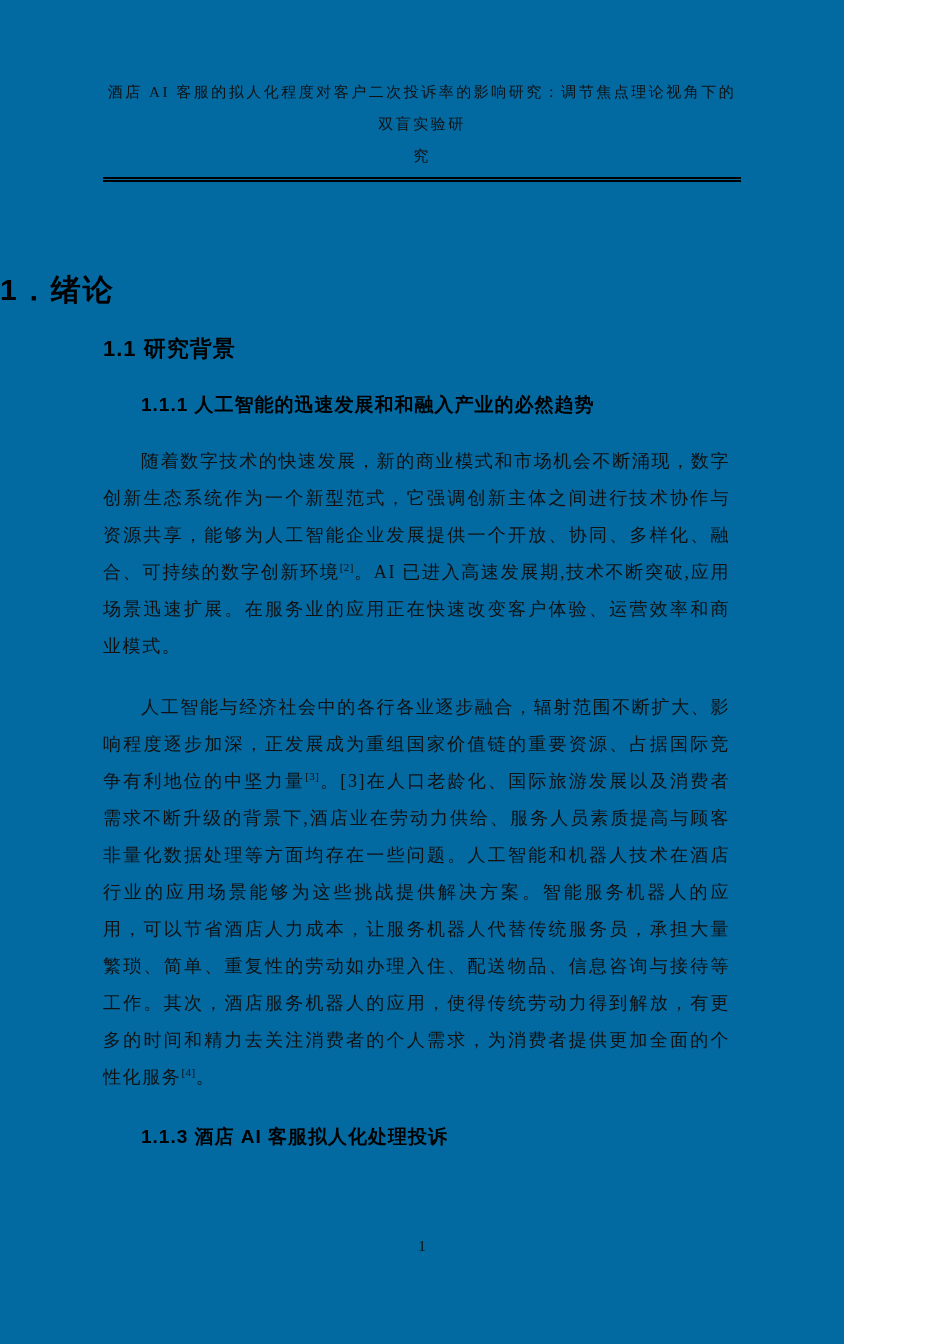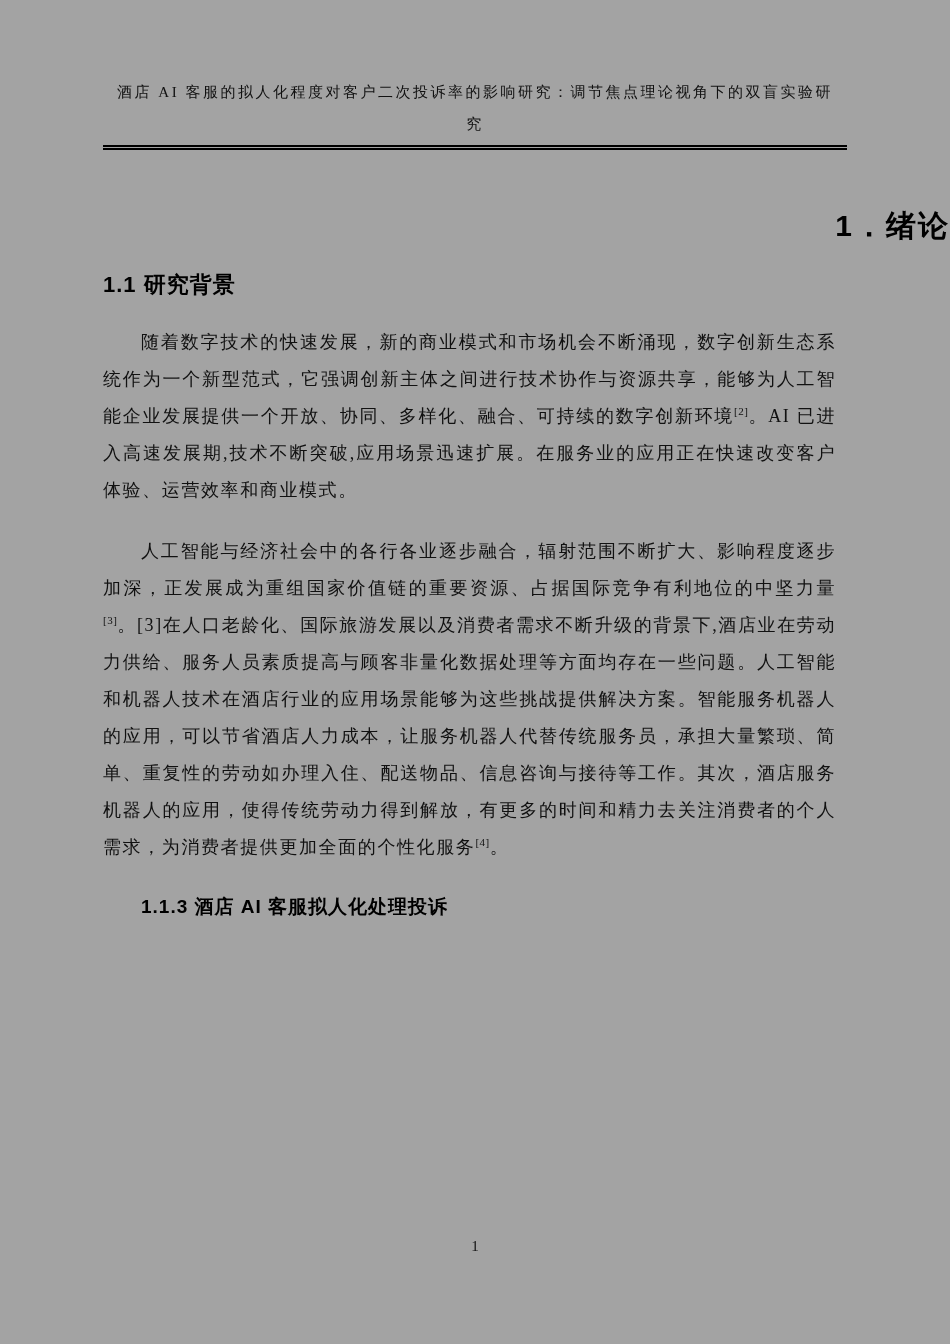--- a/index.html
+++ b/index.html
@@ -2,45 +2,45 @@
 <html><head>
 <meta charset="utf-8">
 <style>
   html, body {
     margin: 0;
     padding: 0;
     background: #ffffff;
   }
   .page {
     position: relative;
-    width: 950px;
+    width: 844px;
     height: 1344px;
-    background: #a3a3a3;
+    background: #0369a1;
     color: #000000;
     font-family: "Liberation Serif", serif;
     overflow: hidden;
   }
   .header {
     margin: 0 103px;
     padding-top: 76px;
     text-align: center;
     font-size: 15px;
     line-height: 32px;
     letter-spacing: 2.5px;
     color: #111111;
   }
   .header-rule {
     margin: 5px 103px 0 103px;
     height: 1px;
     border-top: 2px solid #000000;
     border-bottom: 2px solid #000000;
   }
   .chapter-title {
-    margin-top: 56px;
-    text-align: right;
+    margin-top: 88px;
+    text-align: left;
     font-family: "Liberation Sans", sans-serif;
     font-weight: bold;
     font-size: 30px;
     letter-spacing: 2px;
     line-height: 40px;
   }
   .h2 {
     margin: 24px 103px 8px 103px;
     font-family: "Liberation Sans", sans-serif;
     font-weight: bold;
@@ -91,20 +91,21 @@
     <div>酒店 AI 客服的拟人化程度对客户二次投诉率的影响研究：调节焦点理论视角下的双盲实验研</div>
     <div>究</div>
   </div>
 
   <div class="header-rule"></div>
 
   <div class="chapter-title">1．绪论</div>
 
   <div class="h2">1.1 研究背景</div>
 
+  <div class="h3">1.1.1 人工智能的迅速发展和和融入产业的必然趋势</div>
 
   <p class="para"><span>随着数字技术的快速发展，新的商业模式和市场机会不断涌现，数字创新生态系统作为一个新型范式，它强调创新主体之间进行技术协作与资源共享，能够为人工智能企业发展提供一个开放、协同、多样化、融合、可持续的数字创新环境</span><sup>[2]</sup><span>。AI 已进入高速发展期,技术不断突破,应用场景迅速扩展。在服务业的应用正在快速改变客户体验、运营效率和商业模式。</span></p>
 
 
   <p class="para"><span>人工智能与经济社会中的各行各业逐步融合，辐射范围不断扩大、影响程度逐步加深，正发展成为重组国家价值链的重要资源、占据国际竞争有利地位的中坚力量</span><sup>[3]</sup><span>。[3]在人口老龄化、国际旅游发展以及消费者需求不断升级的背景下,酒店业在劳动力供给、服务人员素质提高与顾客非量化数据处理等方面均存在一些问题。人工智能和机器人技术在酒店行业的应用场景能够为这些挑战提供解决方案。智能服务机器人的应用，可以节省酒店人力成本，让服务机器人代替传统服务员，承担大量繁琐、简单、重复性的劳动如办理入住、配送物品、信息咨询与接待等工作。其次，酒店服务机器人的应用，使得传统劳动力得到解放，有更多的时间和精力去关注消费者的个人需求，为消费者提供更加全面的个性化服务</span><sup>[4]</sup><span>。</span></p>
 
 
   <div class="h3">1.1.3 酒店 AI 客服拟人化处理投诉</div>
 
   <div class="footer">1</div>

